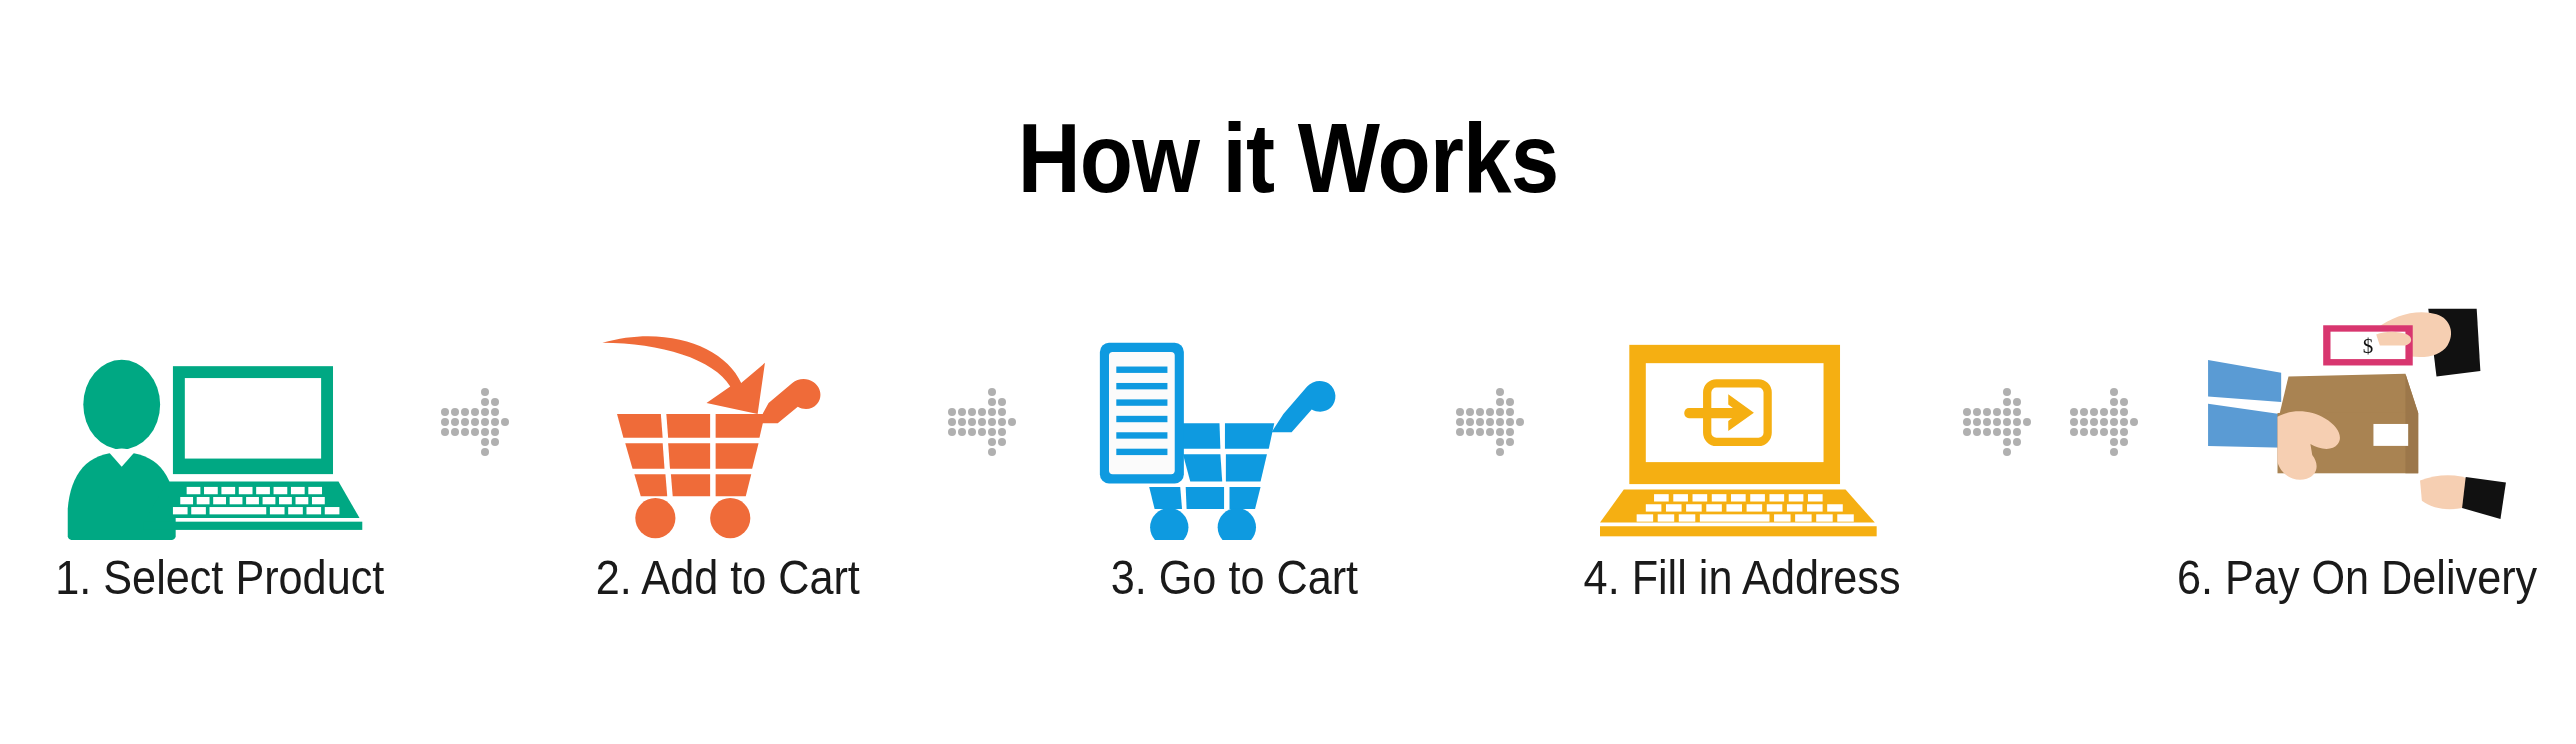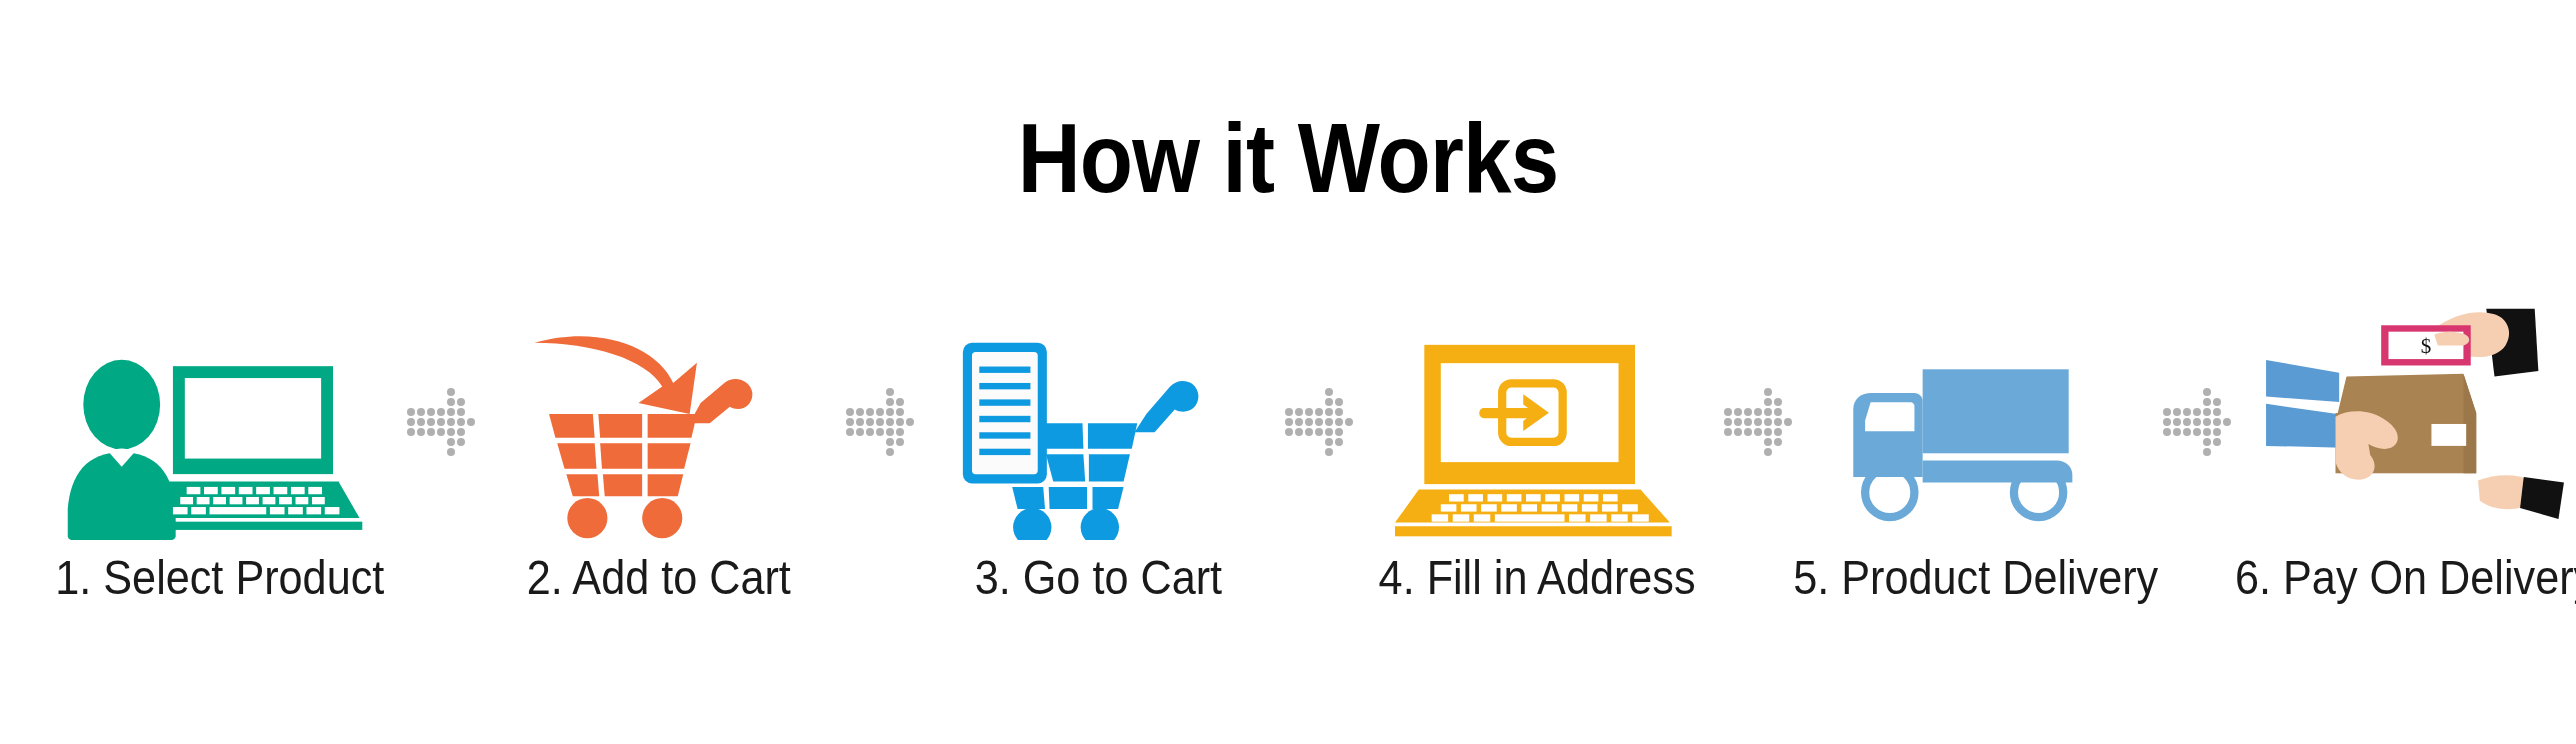--- a/index.html
+++ b/index.html
@@ -403,38 +403,20 @@
         <i style="left: 20px; top: 40px; width: 8.2px; height: 8.2px; background: rgb(176, 176, 176);"></i>
         <i style="left: 30px; top: 40px; width: 8.2px; height: 8.2px; background: rgb(176, 176, 176);"></i>
         <i style="left: 40px; top: 40px; width: 8.2px; height: 8.2px; background: rgb(176, 176, 176);"></i>
         <i style="left: 50px; top: 40px; width: 8.2px; height: 8.2px; background: rgb(176, 176, 176);"></i>
         <i style="left: 40px; top: 50px; width: 8.2px; height: 8.2px; background: rgb(176, 176, 176);"></i>
         <i style="left: 50px; top: 50px; width: 8.2px; height: 8.2px; background: rgb(176, 176, 176);"></i>
         <i style="left: 40px; top: 60px; width: 8.2px; height: 8.2px; background: rgb(176, 176, 176);"></i>
       </div>
   </div>
 
-  <div class="step">
-    <div class="icon-area">
-      <svg class="ico" width="293" height="178" viewBox="0 0 320 195">
-
-        <rect x="101" y="8" width="160" height="92" fill="#6aa9d8"></rect>
-
-        <path d="M25 52 C25 40 34 34 45 34 L92 34 C97 34 101 38 101 43 L101 126 L25 126 Z" fill="#6aa9d8"></path>
-
-        <path d="M44 44 L88 44 C90 44 92 46 92 48 L92 76 L38 76 L38 64 Z" fill="#ffffff"></path>
-
-        <path d="M101 108 L248 108 C258 108 265 115 265 124 L265 132 L101 132 Z" fill="#6aa9d8"></path>
-
-        <circle cx="65" cy="143" r="27" fill="none" stroke="#6aa9d8" stroke-width="9"></circle>
-        <circle cx="228" cy="143" r="27" fill="none" stroke="#6aa9d8" stroke-width="9"></circle>
-      </svg>
-    </div>
-    <div class="step-label">5. Product Delivery</div>
-  </div>
 
   <div class="sep">
     <div class="dot-arrow">
         <i style="left: 40px; top: 0px; width: 8.2px; height: 8.2px; background: rgb(176, 176, 176);"></i>
         <i style="left: 40px; top: 10px; width: 8.2px; height: 8.2px; background: rgb(176, 176, 176);"></i>
         <i style="left: 50px; top: 10px; width: 8.2px; height: 8.2px; background: rgb(176, 176, 176);"></i>
         <i style="left: 0px; top: 20px; width: 8.2px; height: 8.2px; background: rgb(176, 176, 176);"></i>
         <i style="left: 10px; top: 20px; width: 8.2px; height: 8.2px; background: rgb(176, 176, 176);"></i>
         <i style="left: 20px; top: 20px; width: 8.2px; height: 8.2px; background: rgb(176, 176, 176);"></i>
         <i style="left: 30px; top: 20px; width: 8.2px; height: 8.2px; background: rgb(176, 176, 176);"></i>

